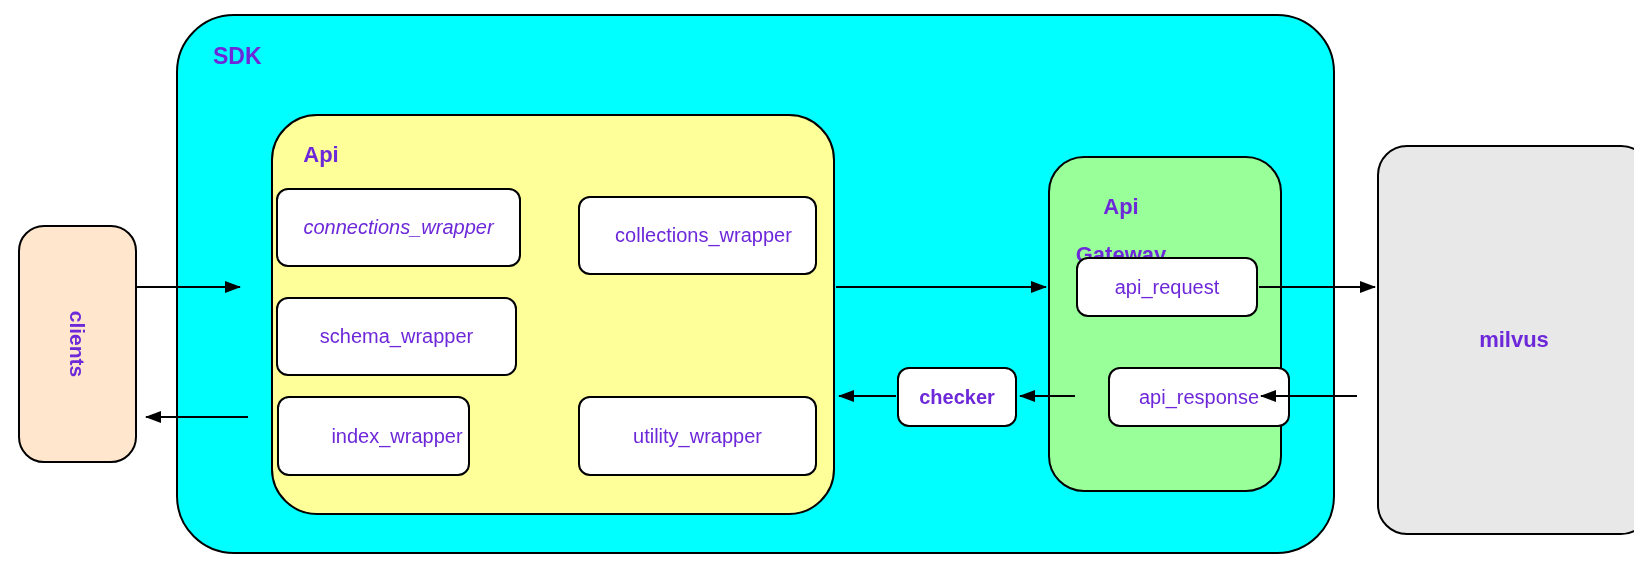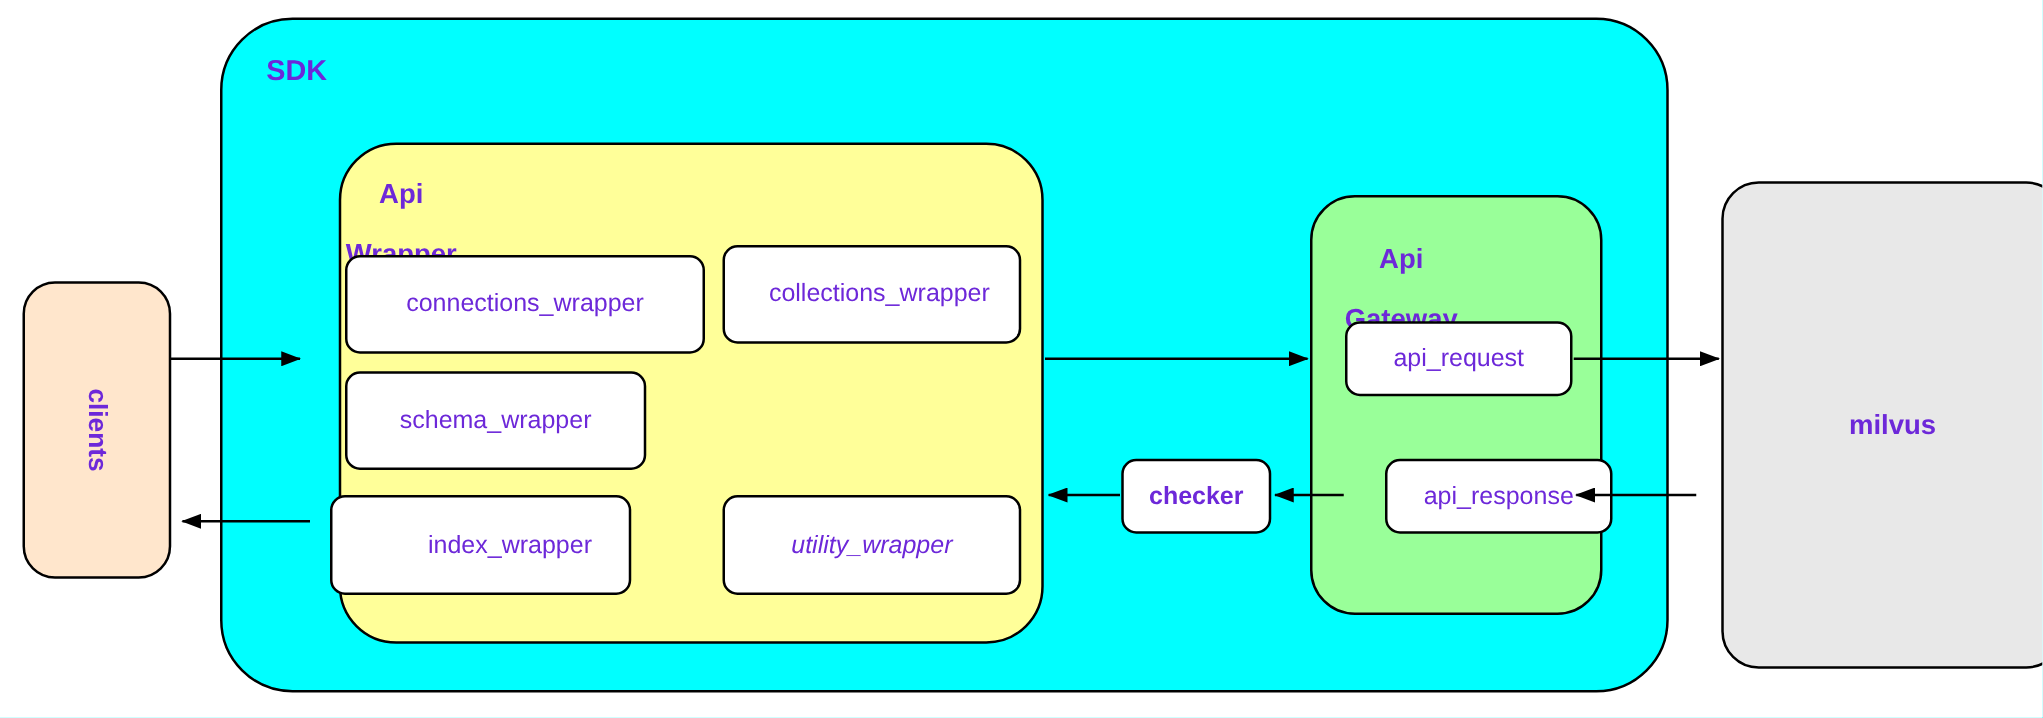--- a/index.html
+++ b/index.html
@@ -47,26 +47,26 @@
   }
   .sdk-label{left:213px;top:44px;text-align:left;font-size:23px;}
   .wrapper-label{left:271px;top:119px;width:100px;}
   .gateway-label{left:1066px;top:171px;width:110px;}
   
   .node{
     background:#FFFFFF;border-radius:12px;
     display:flex;align-items:center;justify-content:center;
     font-size:20px;white-space:nowrap;
   }
-  .n-connections{left:276px;top:204px;width:288px;height:79px;}
+  .n-connections{left:276px;top:188px;width:245px;height:79px;font-style:italic;}
   .n-collections{left:578px;top:196px;width:239px;height:79px;padding-left:12px;}
   .n-schema     {left:276px;top:297px;width:241px;height:79px;}
   .n-partition  {left:578px;top:297px;width:239px;height:79px;}
-  .n-index      {left:264px;top:396px;width:241px;height:80px;padding-left:47px;}
-  .n-utility    {left:578px;top:396px;width:239px;height:80px;font-style:italic;}
+  .n-index      {left:277px;top:396px;width:193px;height:80px;padding-left:47px;}
+  .n-utility    {left:578px;top:396px;width:239px;height:80px;}
   .n-checker    {left:897px;top:367px;width:120px;height:60px;font-weight:bold;}
   .n-request    {left:1076px;top:257px;width:182px;height:60px;}
   .n-response   {left:1076px;top:367px;width:182px;height:60px;margin-left:32px;}
   
   .arrows{
     position:absolute;left:0;top:0;width:1634px;height:574px;
     pointer-events:none;
   }
   .arrows line{stroke:#000000;stroke-width:2px;}
 </style>

